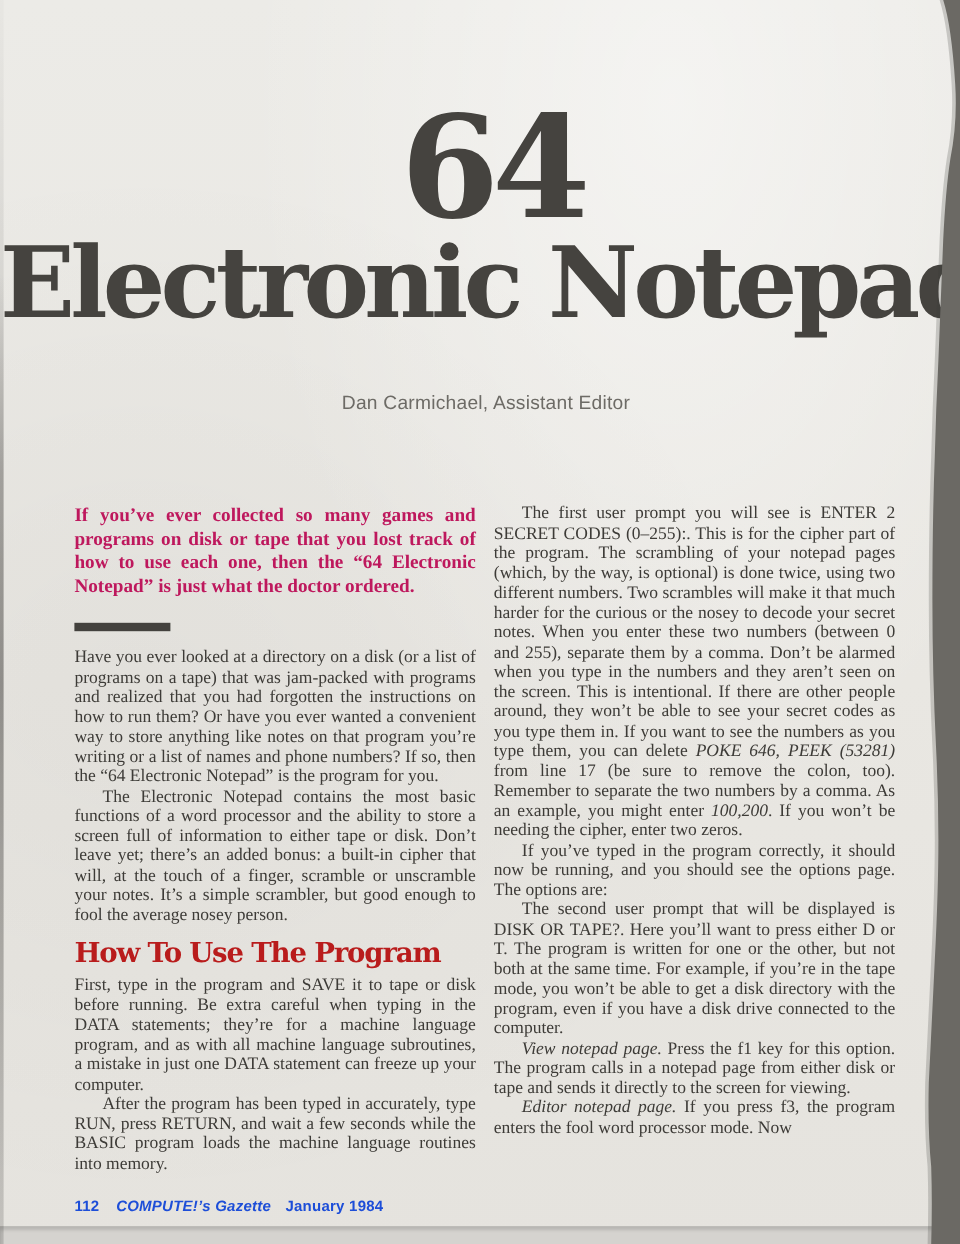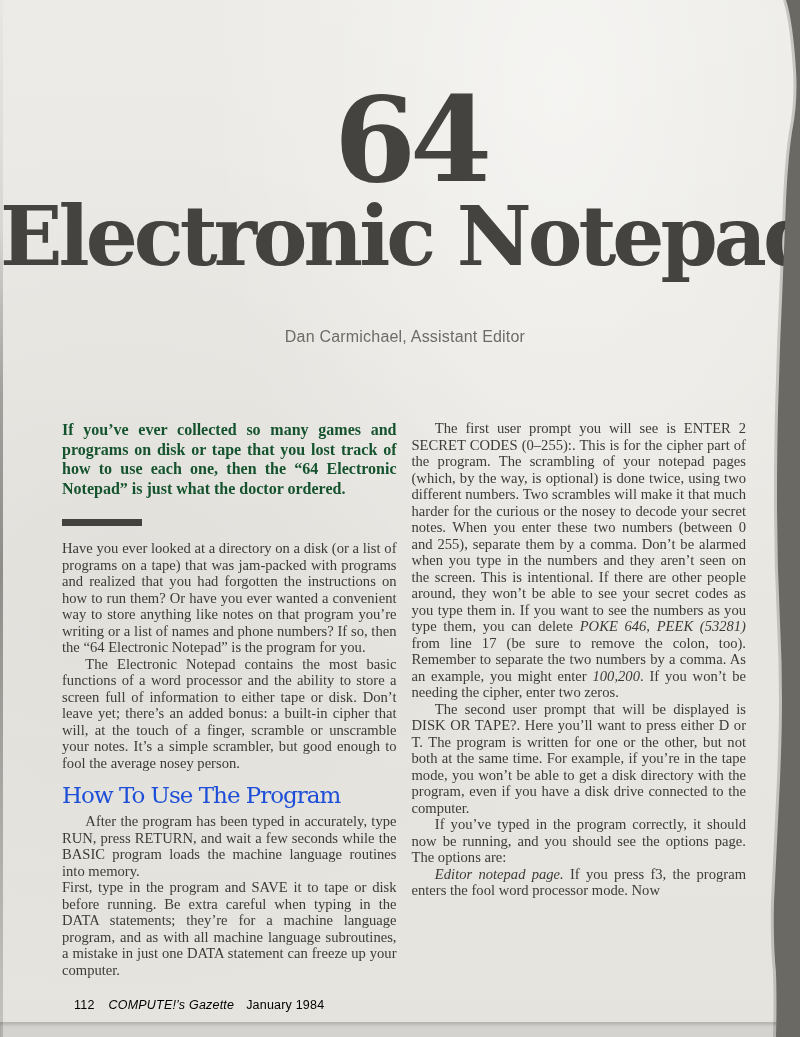--- a/index.html
+++ b/index.html
@@ -72,56 +72,57 @@
     position: absolute; top: 420px; left: 62px; width: 684px;
     display: flex; gap: 15px;
   }
   .col { flex: 1 1 0; min-width: 0; }
 
   .intro {
     font-family: "Liberation Serif", serif;
     font-weight: bold;
     font-size: 16px;
     line-height: 19.6px;
-    color: #14532d;
+    color: #be185d;
     text-align: justify;
     margin: 0;
   }
   .divider-bar {
     width: 80px; height: 7px;
     background: #43413d;
     margin: 21px 0 14px 0;
   }
   .body-p {
     margin: 0;
     font-size: 14.6px;
     line-height: 16.5px;
     text-align: justify;
     color: #3d3b37;
   }
   .body-p.indent { text-indent: 1.6em; }
   .body-p em { }
 
   .section-heading {
     font-family: "DejaVu Serif", serif;
-    font-weight: normal;
+    font-weight: bold;
     font-size: 23px;
     letter-spacing: -1px;
-    color: #1d4ed8;
+    color: #b91c1c;
     margin: 11px 0 5px 0;
     line-height: 26px;
     white-space: nowrap;
   }
 
   .footer {
-    position: absolute; left: 74px; top: 998px;
+    position: absolute; left: 62px; top: 998px;
     font-family: "Liberation Sans", sans-serif;
     font-size: 12.5px;
-    color: #000000;
+    color: #1d4ed8;
     letter-spacing: 0.2px;
+    font-weight: bold;
   }
   .footer .mag { font-style: italic; margin-left: 14px; }
   .footer .date { margin-left: 12px; }
 </style>
 </head>
 <body>
 
 <div class="article">
 
   <div class="title-64">64</div>
@@ -129,28 +130,29 @@
   <div class="byline">Dan Carmichael, Assistant Editor</div>
 
   <div class="columns">
 
     <div class="col">
       <p class="intro">If you’ve ever collected so many games and programs on disk or tape that you lost track of how to use each one, then the “64 Electronic Notepad” is just what the doctor ordered.</p>
       <div class="divider-bar"></div>
       <p class="body-p">Have you ever looked at a directory on a disk (or a list of programs on a tape) that was jam-packed with programs and realized that you had forgotten the instructions on how to run them? Or have you ever wanted a convenient way to store anything like notes on that program you’re writing or a list of names and phone numbers? If so, then the “64 Electronic Notepad” is the program for you.</p>
       <p class="body-p indent">The Electronic Notepad contains the most basic functions of a word processor and the ability to store a screen full of information to either tape or disk. Don’t leave yet; there’s an added bonus: a built-in cipher that will, at the touch of a finger, scramble or unscramble your notes. It’s a simple scrambler, but good enough to fool the average nosey person.</p>
       <div class="section-heading">How To Use The Program</div>
+      <p class="body-p">First, type in the program and SAVE it to tape or disk before running. Be extra careful when typing in the DATA statements; they’re for a machine language program, and as with all machine language subroutines, a mistake in just one DATA statement can freeze up your computer.</p>
       <p class="body-p indent">After the program has been typed in accurately, type RUN, press RETURN, and wait a few seconds while the BASIC program loads the machine language routines into memory.</p>
-      <p class="body-p">First, type in the program and SAVE it to tape or disk before running. Be extra careful when typing in the DATA statements; they’re for a machine language program, and as with all machine language subroutines, a mistake in just one DATA statement can freeze up your computer.</p>
     </div>
 
     <div class="col">
       <p class="body-p indent"><span>The first user prompt you will see is ENTER 2 SECRET CODES (0–255):. This is for the cipher part of the program. The scrambling of your notepad pages (which, by the way, is optional) is done twice, using two different numbers. Two scrambles will make it that much harder for the curious or the nosey to decode your secret notes. When you enter these two numbers (between 0 and 255), separate them by a comma. Don’t be alarmed when you type in the numbers and they aren’t seen on the screen. This is intentional. If there are other people around, they won’t be able to see your secret codes as you type them in. If you want to see the numbers as you type them, you can delete </span><em>POKE 646, PEEK (53281)</em><span> from line 17 (be sure to remove the colon, too). Remember to separate the two numbers by a comma. As an example, you might enter </span><em>100,200</em><span>. If you won’t be needing the cipher, enter two zeros.</span></p>
+      <p class="body-p indent">If you’ve typed in the program correctly, it should now be running, and you should see the options page. The options are:</p>
       <p class="body-p indent">The second user prompt that will be displayed is DISK OR TAPE?. Here you’ll want to press either D or T. The program is written for one or the other, but not both at the same time. For example, if you’re in the tape mode, you won’t be able to get a disk directory with the program, even if you have a disk drive connected to the computer.</p>
-      <p class="body-p indent">If you’ve typed in the program correctly, it should now be running, and you should see the options page. The options are:</p>
+      <p class="body-p indent"><em>View notepad page.</em><span> Press the f1 key for this option. The program calls in a notepad page from either disk or tape and sends it directly to the screen for viewing.</span></p>
       <p class="body-p indent"><em>Editor notepad page.</em><span> If you press f3, the program enters the fool word processor mode. Now</span></p>
     </div>
 
   </div>
 
   <div class="footer">
     <span class="num">112</span><span class="mag">COMPUTE!’s Gazette</span><span class="date">January 1984</span>
   </div>
 
 </div>

